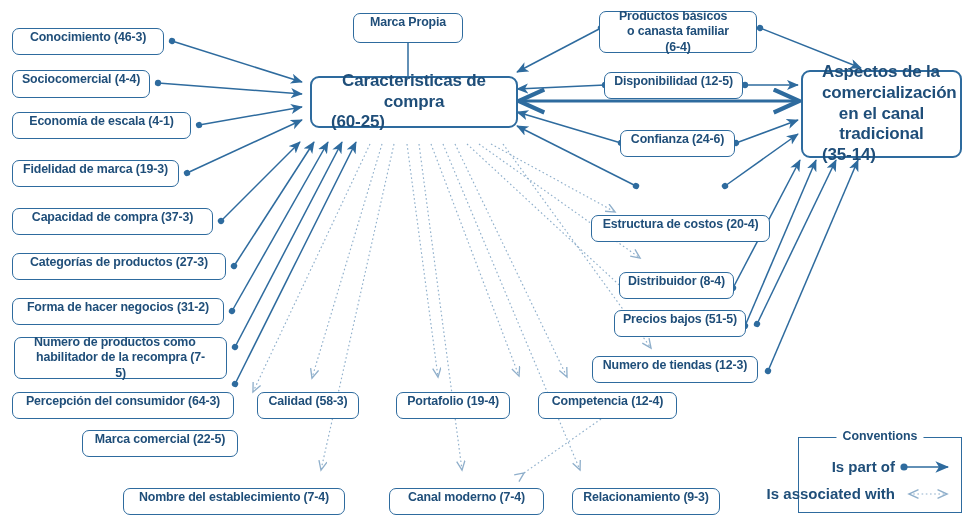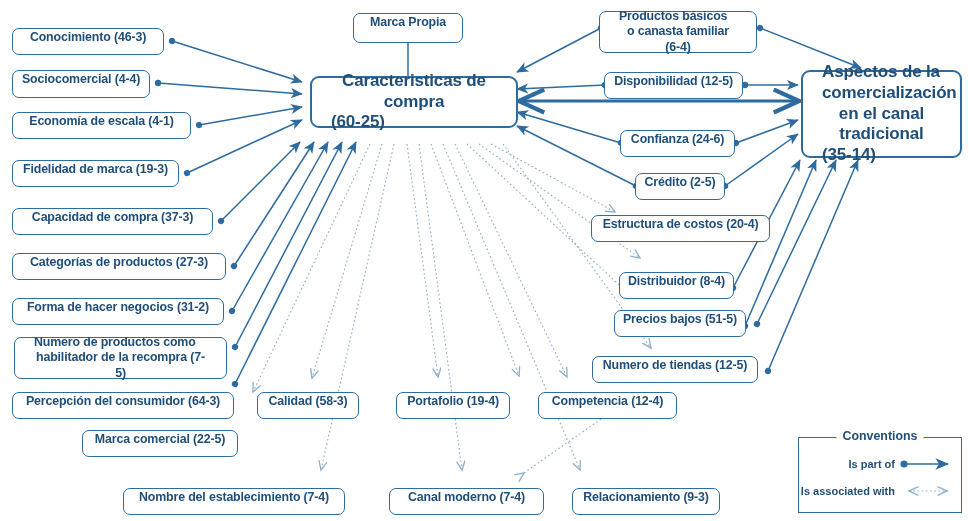--- a/index.html
+++ b/index.html
@@ -69,21 +69,21 @@
     white-space:nowrap;
   }
   .legend-row{
     position:absolute;
     right:5px;
     display:flex;
     align-items:center;
     gap:5px;
     color:#1F4E79;
     font-weight:bold;
-    font-size:11px;
+    font-size:15px;
     white-space:nowrap;
   }
   .legend-row.r1{top:20px;}
   .legend-row.r2{top:47px;}
   .legend-sample{display:block;}
 </style>
 </head>
 <body>
 
 <div id="stage">
@@ -252,38 +252,35 @@
   </div>
 
   <div class="node" style="left:604px;top:72px;width:139px;height:27px;">
     <span>Disponibilidad (12-5)</span>
   </div>
 
   <div class="node" style="left:620px;top:130px;width:115px;height:27px;">
     <span>Confianza (24-6)</span>
   </div>
 
-  <div class="node" style="left:635px;top:173px;width:90px;height:27px;">
-    <span>Crédito (2-5)</span>
-  </div>
 
   <div class="node" style="left:591px;top:215px;width:179px;height:27px;">
     <span>Estructura de costos (20-4)</span>
   </div>
 
   <div class="node" style="left:619px;top:272px;width:115px;height:27px;">
     <span>Distribuidor (8-4)</span>
   </div>
 
   <div class="node" style="left:614px;top:310px;width:132px;height:27px;">
     <span>Precios bajos (51-5)</span>
   </div>
 
   <div class="node" style="left:592px;top:356px;width:166px;height:27px;">
-    <span>Numero de tiendas (12-5)</span>
+    <span>Numero de tiendas (12-3)</span>
   </div>
 
   <div class="node big wrap" style="left:801px;top:70px;width:161px;height:88px;flex-direction:column;">
     <span>Aspectos de la</span>
     <span>comercialización</span>
     <span>en el canal tradicional</span>
     <span>(35-14)</span>
   </div>
 
   <div class="legend">

